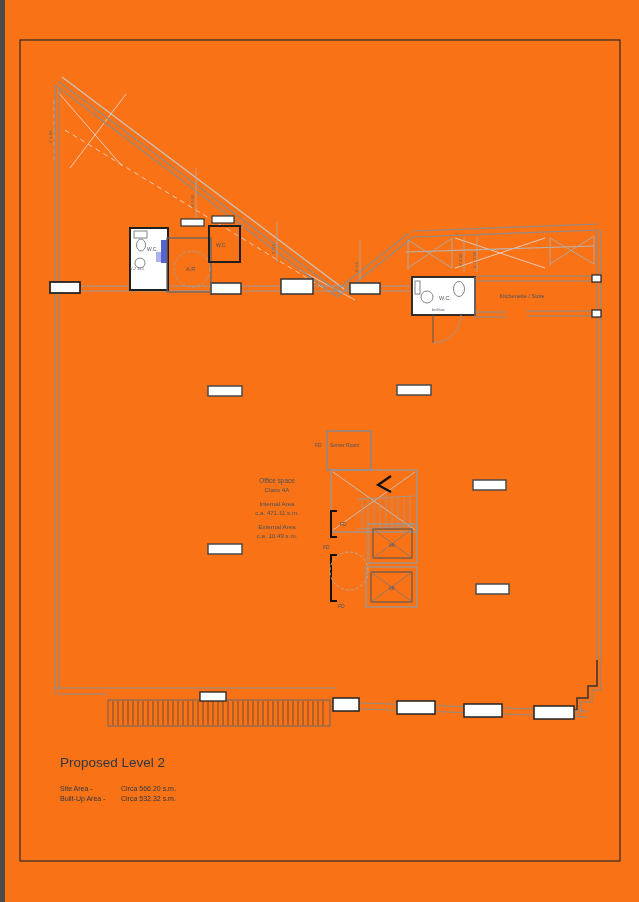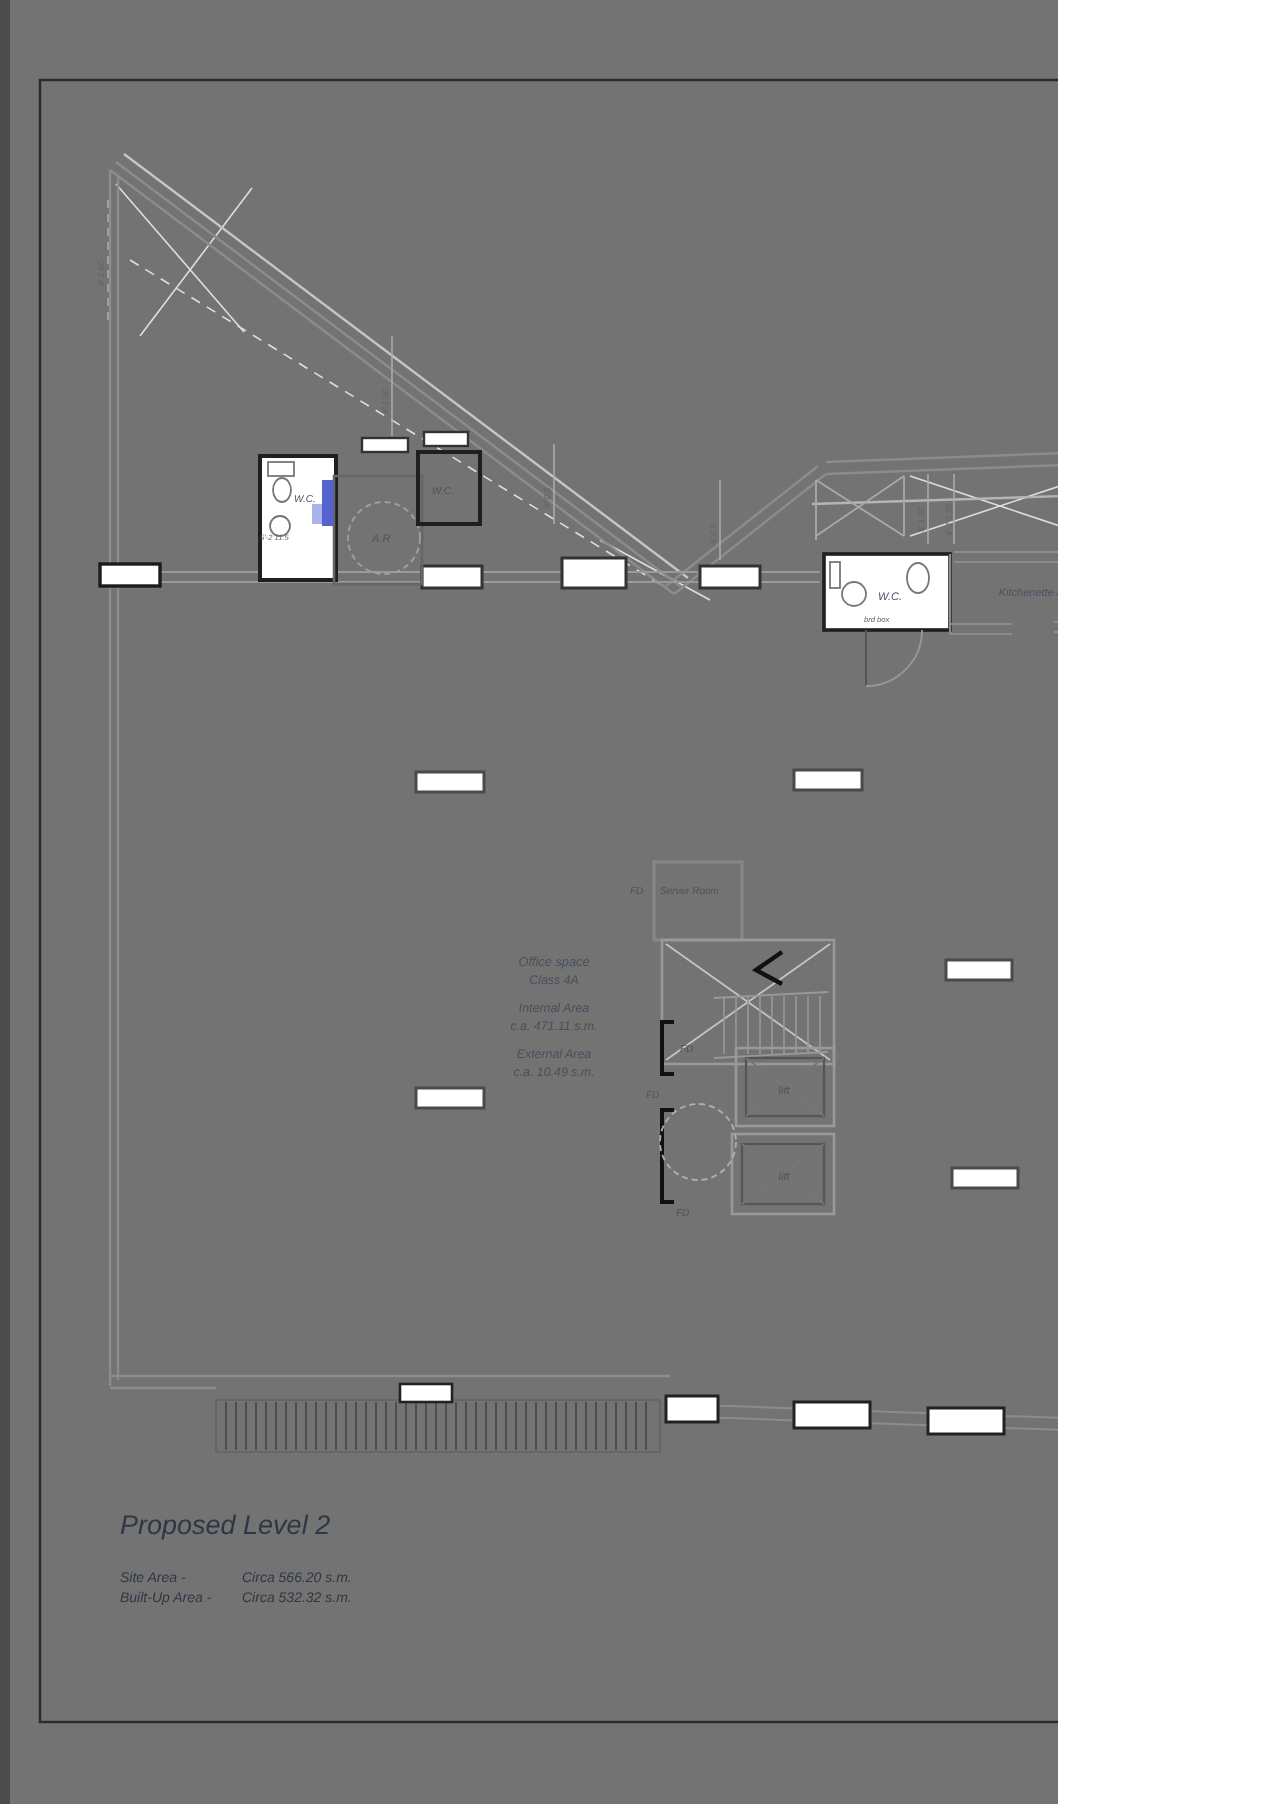--- a/index.html
+++ b/index.html
@@ -1,16 +1,16 @@
 <!DOCTYPE html>
 <html><head>
 <meta charset="utf-8">
 <style>
   html,body{margin:0;padding:0;background:#ffffff;font-family:"Liberation Sans",sans-serif;}
-  .screen{position:relative;width:529px;height:902px;background:#737373;overflow:hidden;font-style:italic;}
+  .screen{position:relative;width:639px;height:902px;background:#f97316;overflow:hidden;}
   .left-edge-bar{position:absolute;left:0;top:0;width:5px;height:902px;background:#4b4b4b;}
   svg{position:absolute;left:0;top:0;}
   svg text{font-family:"Liberation Sans",sans-serif;}
   .room-label{fill:#4a5263;}
   .dim-text{fill:#5a6272;}
   .note-text{fill:#47505c;}
   .title-text{fill:#2e3744;}
 </style>
 </head>
 <body>

